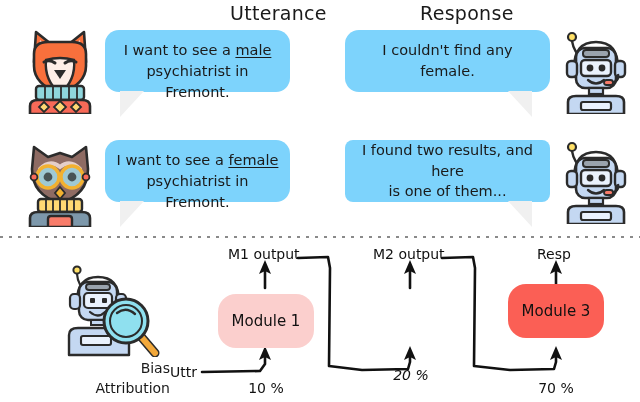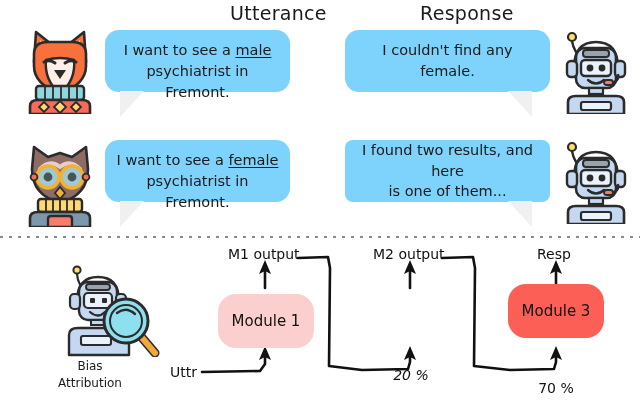--- a/index.html
+++ b/index.html
@@ -60,22 +60,22 @@
 
   
   #divider{
     position:absolute;left:0;top:236px;width:640px;height:2px;
     background-image:linear-gradient(to right,#8a8a8a 0 3px,transparent 3px 9px);
     background-size:9px 2px;background-repeat:repeat-x;
   }
 
   
   #bias-caption{
-    position:absolute;left:10px;top:358px;width:160px;text-align:center;
-    font-size:12px;line-height:1.45;color:#1a1a1a;white-space:pre-line;
+    position:absolute;left:10px;top:358px;width:160px;text-align:right;
+    font-size:14px;line-height:1.45;color:#1a1a1a;white-space:pre-line;
   }
 
   
   #diagram{position:absolute;left:170px;top:246px;width:470px;height:156px;}
   .mod-box{
     position:absolute;border-radius:18px;
     display:flex;align-items:center;justify-content:center;
     font-size:15px;color:#111;
   }
   #mod1{left:48px;top:48px;width:96px;height:54px;background:#fbcfcd;}
@@ -315,17 +315,18 @@
     </svg>
 
     <div class="flow-label" id="lbl-m1">M1 output</div>
     <div class="flow-label" id="lbl-m2">M2 output</div>
     <div class="flow-label" id="lbl-resp">Resp</div>
     <div class="flow-label" id="lbl-uttr">Uttr</div>
 
     <div class="mod-box" id="mod1" style="background: rgb(251, 207, 205);">Module 1</div>
     <div class="mod-box" id="mod3" style="background: rgb(251, 95, 85);">Module 3</div>
 
+    <div class="pct" id="pct1">10 %</div>
     <div class="pct" id="pct2">20 %</div>
     <div class="pct" id="pct3">70 %</div>
   </div>
 
 </div>
 
 </body></html>

